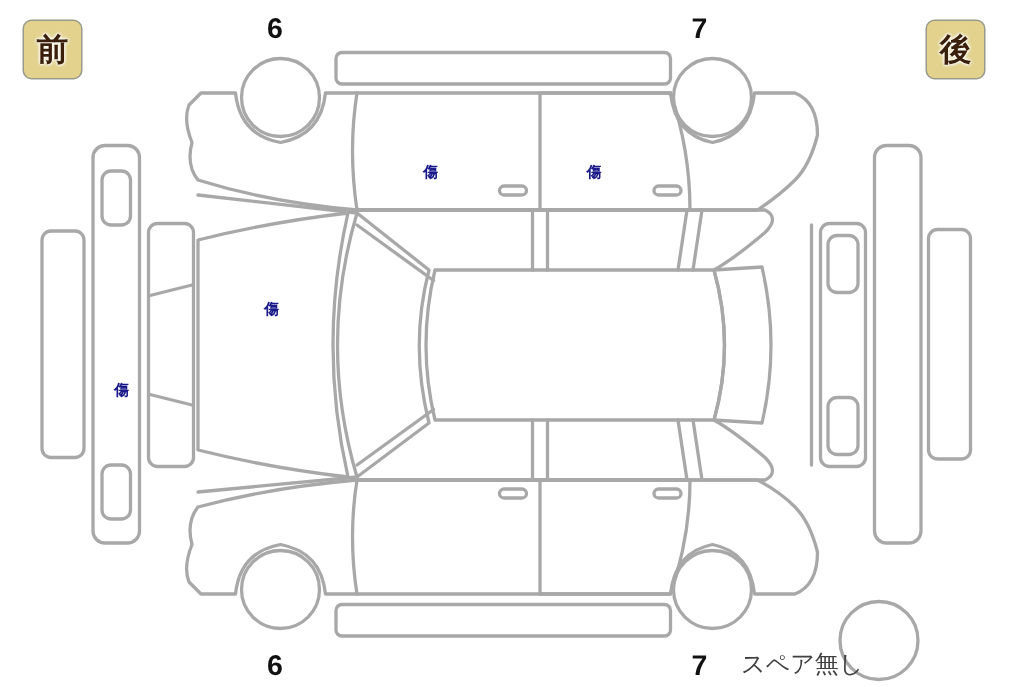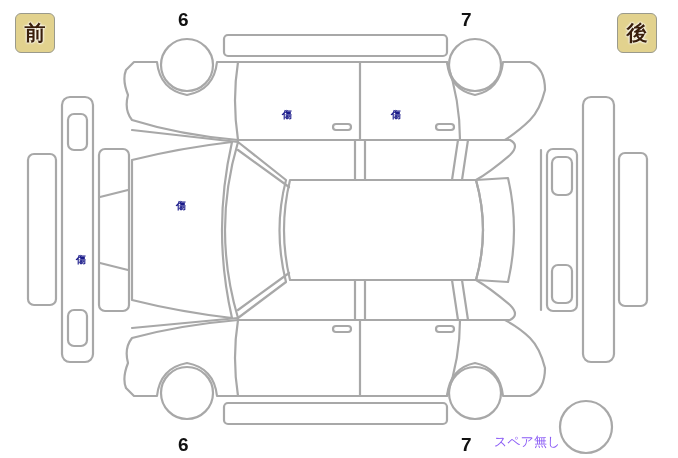--- a/index.html
+++ b/index.html
@@ -7,21 +7,21 @@
   .badge {
     position:absolute; width:40px; height:40px; border-radius:6px;
     background:#e2d28e; border:1px solid #9a9a8c; box-sizing:border-box;
     display:flex; align-items:center; justify-content:center;
     font-size:21px; font-weight:bold; color:#3a1f0a;
     text-shadow: 0 0 2px #fff, 0 0 2px #fff, 0 0 3px #fff;
   }
   svg.diagram { position:absolute; left:0; top:0; }
   .wheel-label { position:absolute; font-family:"Liberation Sans", sans-serif; font-weight:bold; font-size:19px; color:#111; }
   .damage { position:absolute; font-size:10px; font-weight:bold; color:#1a1a8a; }
-  .spare-label { position:absolute; font-size:13px; color:#8b5cf6; }
+  .spare-label { position:absolute; font-size:16px; color:#404040; }
 </style>
 </head>
 <body>
 
 <div class="badge" style="left:15px;top:13px;">
     <span>前</span>
   </div>
 <div class="badge" style="left:617px;top:13px;">
     <span>後</span>
   </div>

